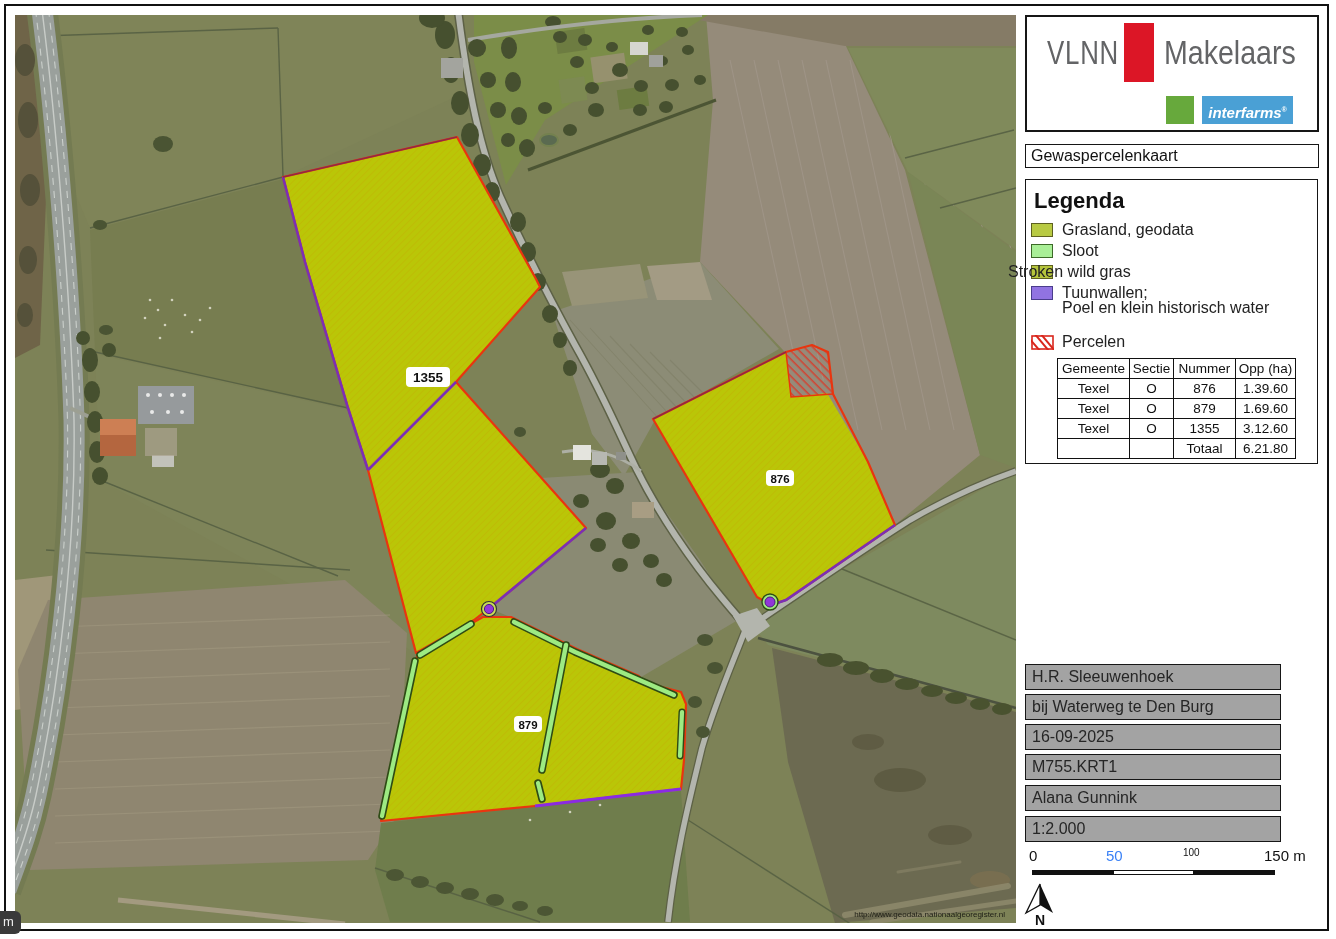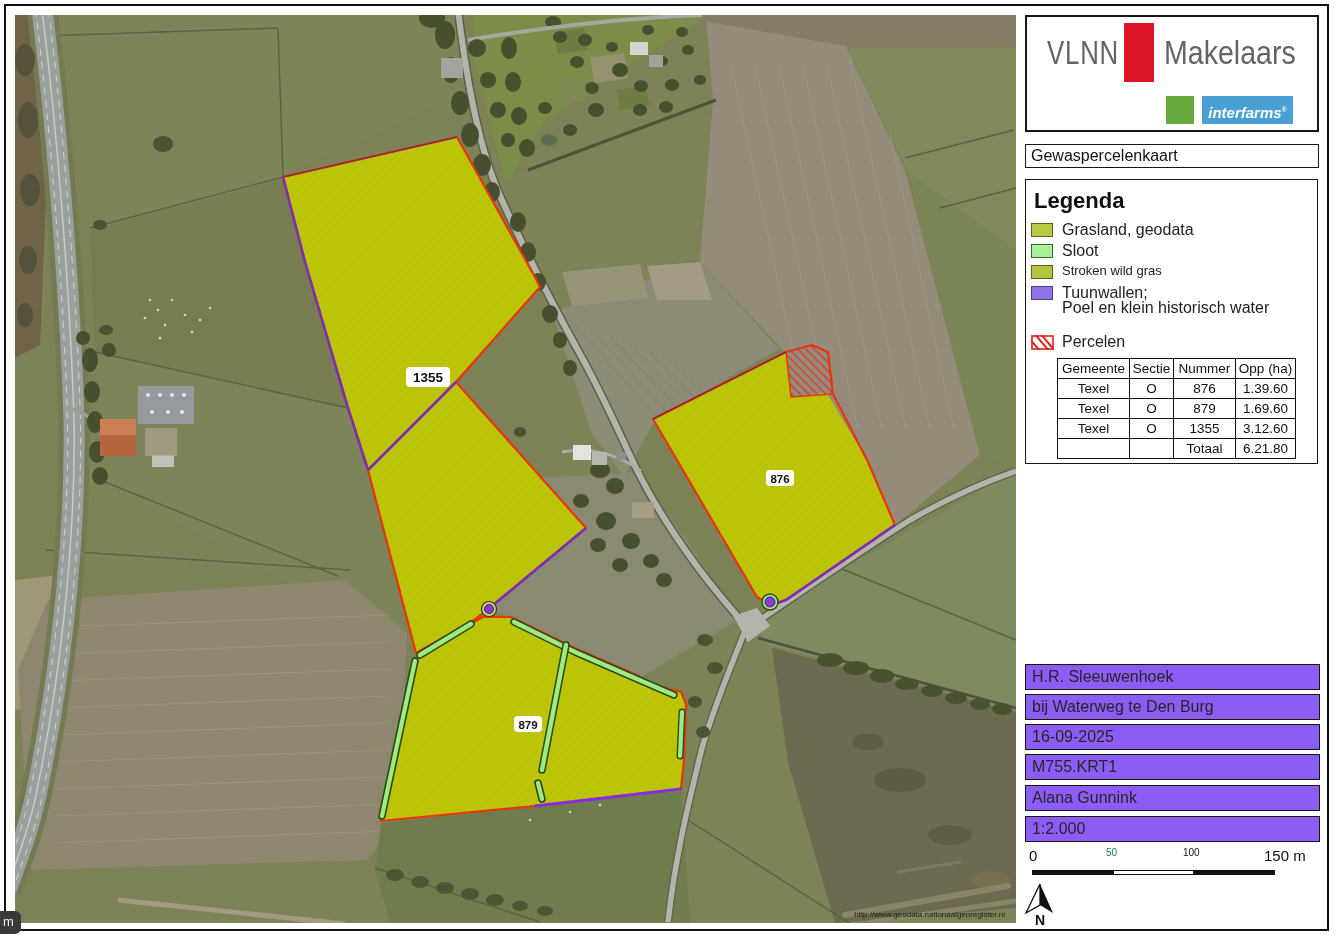--- a/index.html
+++ b/index.html
@@ -1,18 +1,18 @@
 <!DOCTYPE html>
 <html><head>
 <meta charset="utf-8">
 <style>
 html,body{margin:0;padding:0;width:1336px;height:939px;background:#fff;font-family:"Liberation Sans",sans-serif;overflow:hidden}
 .abs{position:absolute}
 .box{position:absolute;background:#fff;border:2px solid #161616;box-sizing:border-box}
-.infobox{position:absolute;left:1025px;width:295px;height:26px;background:#8b5cf6;border:1px solid #161616;box-sizing:border-box;font-size:16px;color:#262626;line-height:24px;padding-left:6px}
+.infobox{position:absolute;left:1025px;width:256px;height:26px;background:#a3a3a3;border:1px solid #161616;box-sizing:border-box;font-size:16px;color:#262626;line-height:24px;padding-left:6px}
 </style>
 </head>
 <body>
 
 <div class="abs" style="left:4px;top:4px;width:1325px;height:927px;border:2px solid #111;box-sizing:border-box"></div>
 
 <svg class="abs" style="left:15px;top:15px" width="1001" height="908" viewBox="15 15 1001 908">
 <defs>
 <pattern id="hY" width="5" height="5" patternUnits="userSpaceOnUse" patternTransform="rotate(-45)">
 <rect width="5" height="5" fill="#bac607"></rect>
@@ -416,21 +416,21 @@
 
 <div class="abs" style="left:1034px;top:188px;font-size:22px;font-weight:bold;color:#111">Legenda</div>
 
 <div class="abs" style="left:1031px;top:223px;width:22px;height:14px;background:#b8ca43;border:1.5px solid #5d6020;box-sizing:border-box"></div>
 <div class="abs" style="left:1062px;top:221px;font-size:16px;color:#222">Grasland, geodata</div>
 
 <div class="abs" style="left:1031px;top:244px;width:22px;height:14px;background:#a9ef97;border:1.5px solid #3c6a28;box-sizing:border-box"></div>
 <div class="abs" style="left:1062px;top:242px;font-size:16px;color:#222">Sloot</div>
 
 <div class="abs" style="left:1031px;top:265px;width:22px;height:14px;background:#b5c43c;border:1.5px solid #5d6020;box-sizing:border-box"></div>
-<div class="abs" style="left:1062px;top:263px;font-size:13px;color:#222">Stroken wild gras</div>
+<div class="abs" style="left:1008px;top:263px;font-size:16px;color:#222">Stroken wild gras</div>
 
 <div class="abs" style="left:1031px;top:286px;width:22px;height:14px;background:#9173e2;border:1.5px solid #4a3d8c;box-sizing:border-box"></div>
 <div class="abs" style="left:1062px;top:284px;font-size:16px;color:#222">Tuunwallen;</div>
 <div class="abs" style="left:1062px;top:299px;font-size:16px;color:#222">Poel en klein historisch water</div>
 
 <svg class="abs" style="left:1031px;top:335px" width="23" height="15">
     <rect x="1" y="1" width="21" height="13" fill="#fff" stroke="#d9261c" stroke-width="1.6"></rect>
     <line x1="3" y1="-2" x2="18" y2="16" stroke="#d9261c" stroke-width="2"></line>
     <line x1="9" y1="-2" x2="24" y2="16" stroke="#d9261c" stroke-width="2"></line>
     <line x1="-3" y1="2" x2="10" y2="17" stroke="#d9261c" stroke-width="2"></line>
@@ -478,21 +478,21 @@
 
 <div class="infobox" style="top:724px">16-09-2025</div>
 
 <div class="infobox" style="top:754px">M755.KRT1</div>
 
 <div class="infobox" style="top:785px">Alana Gunnink</div>
 
 <div class="infobox" style="top:816px">1:2.000</div>
 
 <div class="abs" style="left:1029px;top:847px;font-size:15px;color:#111">0</div>
-<div class="abs" style="left:1106px;top:847px;font-size:10px;color:#0f766e">50</div>
+<div class="abs" style="left:1106px;top:847px;font-size:15px;color:#3b82f6">50</div>
 <div class="abs" style="left:1183px;top:847px;font-size:10px;color:#111">100</div>
 <div class="abs" style="left:1264px;top:847px;font-size:15px;color:#111">150 m</div>
 
 <div class="abs" style="left:1032px;top:870px;width:243px;height:5px;background:#111"></div>
 <div class="abs" style="left:1114px;top:871px;width:79px;height:3px;background:#fff"></div>
 
 <svg class="abs" style="left:1022px;top:880px" width="40" height="50" viewBox="0 0 40 50">
 <path d="M18,4 L4,33 L18,25 Z" fill="#fff" stroke="#111" stroke-width="1.3"></path>
 <path d="M18,4 L18,25 L31,33 Z" fill="#111"></path>
 <text x="13" y="45" font-size="14" font-weight="bold" fill="#111">N</text>

